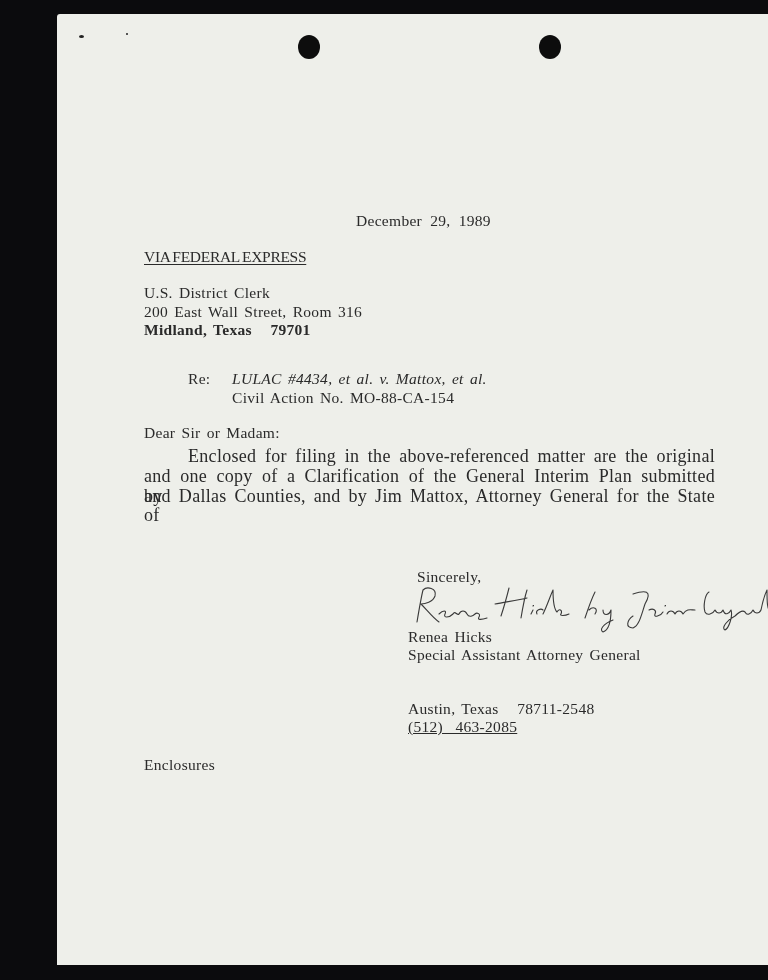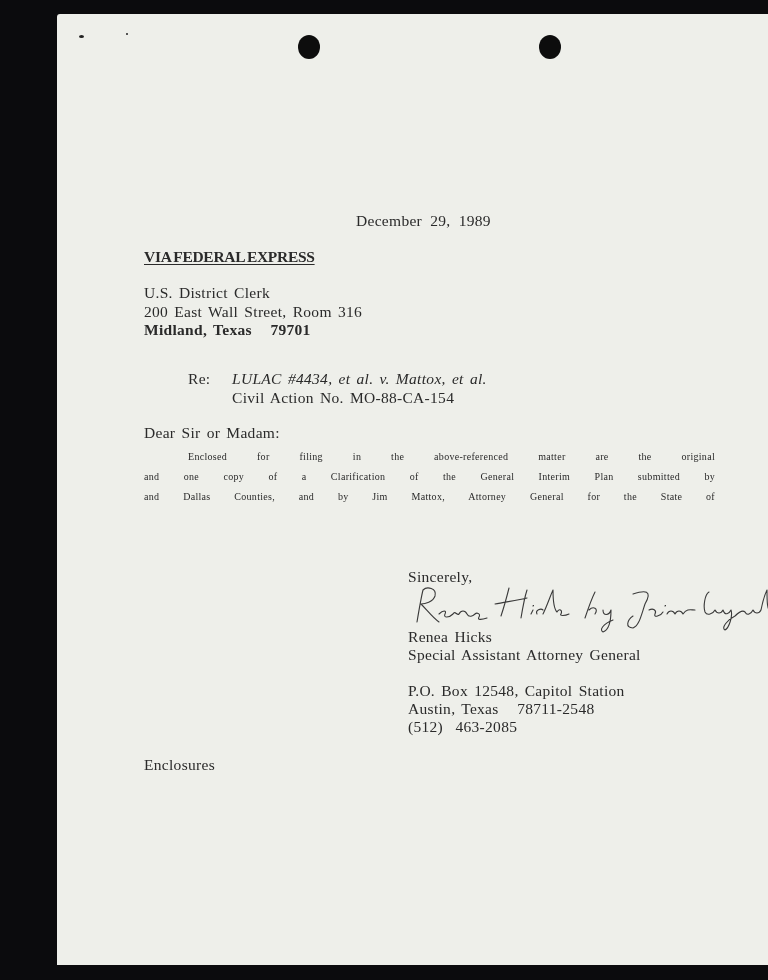--- a/index.html
+++ b/index.html
@@ -35,28 +35,28 @@
       border-radius: 50%;
     }
     .t {
       position: absolute;
       font-size: 15.5px;
       line-height: 17.5px;
       white-space: pre;
       letter-spacing: 0.3px;
       word-spacing: 2px;
     }
-    .ul { text-decoration: underline; text-underline-offset: 2px; letter-spacing: -0.3px; word-spacing: -1px; font-weight: bold; }
+    .ul { text-decoration: underline; text-underline-offset: 2px; letter-spacing: -0.3px; word-spacing: -1px; }
     .it { font-style: italic; }
     .para {
       position: absolute;
       left: 87px;
       top: 433px;
       width: 571px;
-      font-size: 10px;
+      font-size: 18px;
       line-height: 19.8px;
       text-align: justify;
       letter-spacing: 0.3px;
       word-spacing: 3px;
     }
     .para .line {
       display: block;
       text-align: justify;
       text-align-last: justify;
       height: 19.8px;
@@ -96,21 +96,21 @@
   <div class="t" style="left:175px; top:375px;text-align:center;">Civil Action No. MO-88-CA-154</div>
 
   <div class="t" style="left:87px; top:410px;">Dear Sir or Madam:</div>
 
   <div class="para">
     <span class="line first">Enclosed for filing in the above-referenced matter are the original</span>
     <span class="line">and one copy of a Clarification of the General Interim Plan submitted by</span>
     <span class="line">and Dallas Counties, and by Jim Mattox, Attorney General for the State of</span>
   </div>
 
-  <div class="t" style="left:351px; top:554px;">Sincerely,</div>
+  <div class="t" style="left:360px; top:554px;">Sincerely,</div>
 
   <div class="sig" title="">
     <svg viewBox="0 0 372 56" fill="none" stroke="#3a3a3a" stroke-width="1.1" stroke-linecap="round" stroke-linejoin="round">
 
       <path d="M8 42 C 10 30, 12 18, 14 10 C 18 6, 28 8, 26 16 C 24 22, 16 24, 12 24 C 18 30, 24 38, 30 42"></path>
 
       <path d="M30 34 C 34 30, 38 30, 36 34 C 34 38, 40 38, 44 34 C 46 30, 48 36, 50 34 C 52 30, 56 30, 58 34 C 60 38, 64 36, 66 34 C 68 32, 72 34, 70 37 C 68 40, 72 40, 78 38"></path>
 
       <path d="M92 36 C 96 24, 98 16, 100 8 M86 24 C 96 22, 110 20, 118 18 M112 38 C 114 26, 116 16, 118 10"></path>
       <path d="M122 34 L 124 30 M124 26 L 124.5 25.5 M128 34 C 126 30, 132 28, 134 30 M134 34 C 138 26, 142 14, 144 10 C 144 24, 146 30, 148 32 C 150 28, 154 30, 152 34 C 150 36, 156 36, 160 34"></path>
@@ -119,18 +119,17 @@
 
       <path d="M224 14 C 236 10, 244 10, 236 24 C 232 36, 230 46, 224 48 C 216 48, 218 40, 224 36 M240 30 C 244 28, 248 30, 246 34 C 244 38, 252 36, 254 32 M256 26 L 256.5 25.5 M258 34 C 260 30, 264 30, 266 34 C 268 30, 272 30, 274 34 C 278 28, 282 30, 286 30"></path>
 
       <path d="M300 12 C 296 14, 294 26, 296 32 C 298 36, 304 34, 306 30 C 308 34, 312 34, 314 30 C 316 36, 320 34, 322 30 C 324 36, 320 48, 316 50 C 312 48, 318 40, 326 36 C 330 32, 334 30, 336 32 C 338 36, 342 34, 344 30 C 346 34, 350 34, 352 30 C 354 20, 356 14, 358 10 C 358 22, 358 30, 362 32 C 366 32, 368 30, 370 28"></path>
     </svg>
   </div>
 
   <div class="t" style="left:351px; top:614px;">Renea Hicks</div>
   <div class="t" style="left:351px; top:632px;">Special Assistant Attorney General</div>
 
-  <div class="t" style="left:351px; top:668px;">P.O. Box 12548, Capitol Station</div>
   <div class="t" style="left:351px; top:686px;">Austin, Texas   78711-2548</div>
-  <div class="t" style="left:351px; top:704px;">(512)  463-2085</div>
+  <div class="t" style="left:351px; top:704px;text-decoration:underline;">(512)  463-2085</div>
 
   <div class="t" style="left:87px; top:742px;">Enclosures</div>
 </div>
 
 </body></html>

